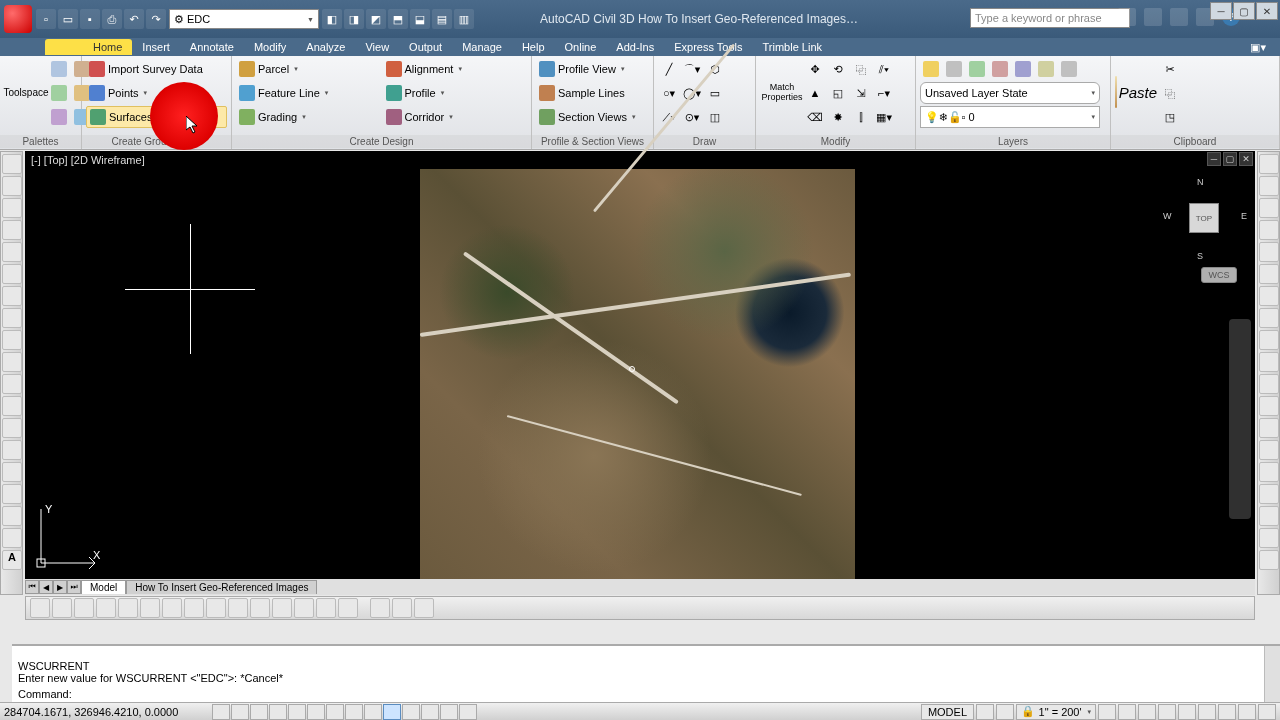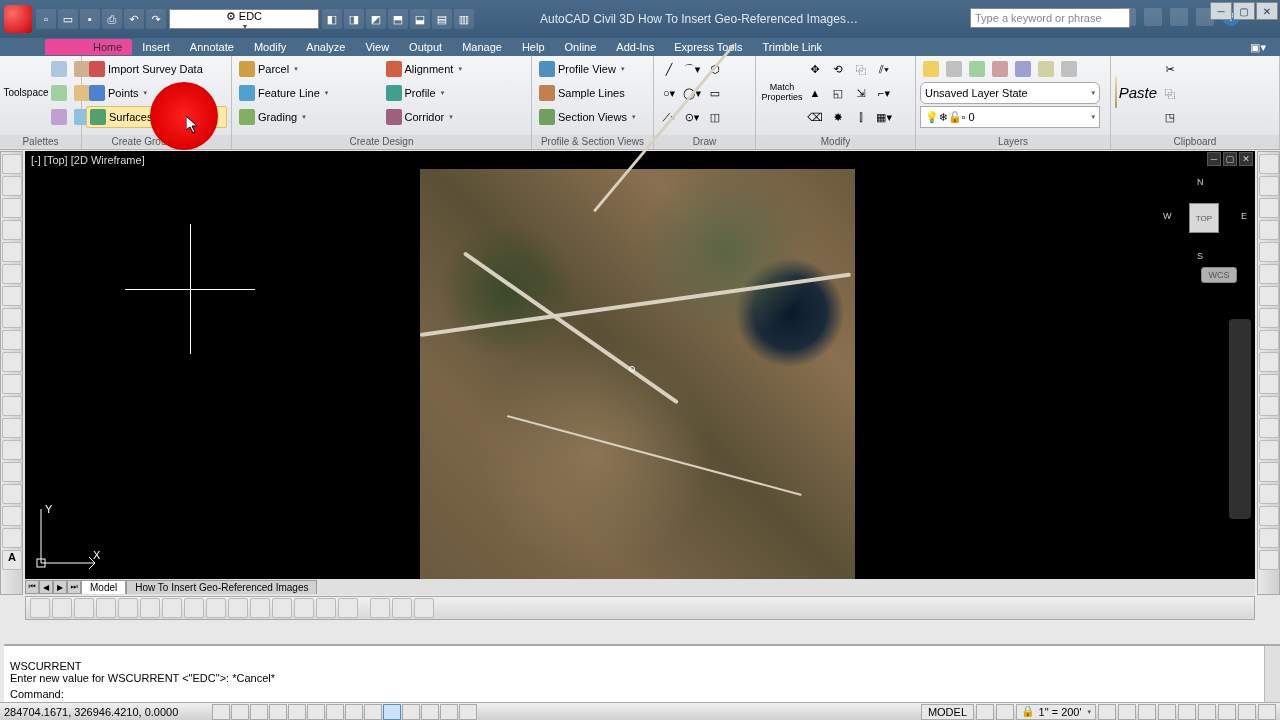--- a/index.html
+++ b/index.html
@@ -3,32 +3,32 @@
 <meta charset="utf-8">
 <style>
 * { margin: 0; padding: 0; box-sizing: border-box; font-family: "Segoe UI", Tahoma, sans-serif; font-size: 11px; }
 body { width: 1280px; height: 720px; background: #e8e8e8; overflow: hidden; position: relative; }
 
 
 .titlebar { height: 38px; background: linear-gradient(#4a6a8a, #3a5a7a); display: flex; align-items: center; padding: 0 4px; color: #fff; position: relative; }
 .app-icon { width: 28px; height: 28px; background: radial-gradient(circle at 30% 30%, #ff6b6b, #cc0000); border-radius: 4px; margin-right: 4px; }
 .qat { display: flex; gap: 2px; align-items: center; }
 .qat-btn { width: 20px; height: 20px; background: rgba(255,255,255,0.1); display: flex; align-items: center; justify-content: center; cursor: pointer; border-radius: 2px; }
-.ws-dropdown { width: 150px; height: 20px; background: #fff; border: 1px solid #888; color: #000; padding: 0 4px; margin: 0 3px; display: flex; align-items: center; justify-content: space-between; flex-direction: column; }
+.ws-dropdown { width: 150px; height: 20px; background: #fff; border: 1px solid #888; color: #000; padding: 0 4px; margin: 0 3px; display: flex; align-items: center; justify-content: space-between; }
 .title-text { position: absolute; left: 540px; color: #e0e8f0; font-size: 12px; white-space: nowrap; overflow: hidden; max-width: 320px; text-overflow: ellipsis; }
 .win-controls { position: absolute; right: 2px; top: 2px; display: flex; gap: 1px; }
 .win-btn { width: 22px; height: 18px; background: #d0d8e0; border: 1px solid #888; display: flex; align-items: center; justify-content: center; font-size: 10px; cursor: pointer; color: #333; }
 .search-box { position: absolute; right: 150px; top: 8px; width: 160px; height: 20px; background: #fff; border: 1px solid #888; padding: 0 4px; color: #888; display: flex; align-items: center; }
 .title-icons2 { position: absolute; right: 40px; top: 8px; display: flex; gap: 8px; }
 .ti { width: 18px; height: 18px; background: rgba(255,255,255,0.15); border-radius: 2px; }
 
 
 .menubar { height: 18px; background: #4a6a8a; display: flex; align-items: center; padding-left: 45px; gap: 0; color: #fff; }
 .menu-item { padding: 2px 10px; cursor: pointer; font-size: 11px; }
-.menu-item.active { background: #ec4899; color: #333; border-radius: 3px 3px 0 0; padding-left: 48px; }
+.menu-item.active { background: #fde047; color: #333; border-radius: 3px 3px 0 0; padding-left: 48px; }
 
 
 .ribbon { height: 94px; background: linear-gradient(#f5f6f8, #e0e2e6); border-bottom: 1px solid #aaa; display: flex; }
 .rpanel { border-right: 1px solid #c0c0c0; display: flex; flex-direction: column; padding: 2px 4px 0 4px; position: relative; }
 .rpanel-title { position: absolute; bottom: 1px; left: 0; right: 0; text-align: center; font-size: 10px; color: #555; background: rgba(200,200,200,0.3); padding: 1px 0; }
 .rpanel-body { flex: 1; display: flex; gap: 2px; align-items: flex-start; }
 .rcol { display: flex; flex-direction: column; gap: 2px; text-align: center; }
 .rbtn-big { width: 42px; height: 68px; display: flex; flex-direction: row; align-items: center; justify-content: center; gap: 2px; cursor: pointer; border-radius: 2px; }
 .rbtn-icon { width: 32px; height: 32px; border-radius: 3px; }
 .rbtn-row { height: 22px; display: flex; align-items: center; gap: 3px; padding: 0 3px; cursor: pointer; white-space: nowrap; border-radius: 2px; }
@@ -62,21 +62,21 @@
 
 .side-tb { position: absolute; width: 23px; background: linear-gradient(90deg,#e8e8e8,#d0d0d0); display: flex; flex-direction: column; gap: 2px; padding: 2px 1px; border: 1px solid #aaa; }
 .side-tb.left { left: 0; top: 151px; bottom: 125px; }
 .side-tb.right { right: 0; top: 151px; bottom: 125px; }
 .stb-btn { width: 20px; height: 20px; background: #e8e8e8; border: 1px solid #bbb; cursor: pointer; border-radius: 2px; }
 
 
 .osnap-bar { position: absolute; left: 25px; right: 25px; bottom: 100px; height: 24px; background: linear-gradient(#f0f0f0,#d8d8d8); border: 1px solid #aaa; display: flex; align-items: center; gap: 2px; padding: 0 4px; }
 
 
-.cmd-window { position: absolute; left: 4px; right: 0; bottom: 18px; height: 58px; background: #fff; border-top: 2px solid #aaa; font-family: "Consolas", monospace; font-size: 12px; padding: 2px 6px; color: #000; overflow: hidden; display:flex; flex-direction:column; justify-content:flex-end; }
+.cmd-window { position: absolute; left: 12px; right: 0; bottom: 18px; height: 58px; background: #fff; border-top: 2px solid #aaa; font-family: "Consolas", monospace; font-size: 12px; padding: 2px 6px; color: #000; overflow: hidden; display:flex; flex-direction:column; justify-content:flex-end; }
 .cmd-window .scroll { position: absolute; right: 0; top: 0; bottom: 0; width: 16px; background: #e0e0e0; border-left: 1px solid #bbb; }
 
 
 .statusbar { position: absolute; left: 0; right: 0; bottom: 0; height: 18px; background: linear-gradient(#f0f0f0,#d0d0d0); border-top: 1px solid #aaa; display: flex; align-items: center; font-size: 10px; padding: 0 4px; gap: 8px; }
 .sb-coords { width: 200px; }
 .sb-btns { display: flex; gap: 1px; }
 .sb-btn { width: 18px; height: 16px; background: #e8e8e8; border: 1px solid #aaa; cursor: pointer; }
 .sb-btn.on { background: #cde4ff; border-color: #5a8cc0; }
 .sb-right { margin-left: auto; display: flex; gap: 2px; align-items: center; }
 .sb-model { background: #e8e8e8; border: 1px solid #aaa; padding: 0 6px; height: 16px; display:flex;align-items:center; }

